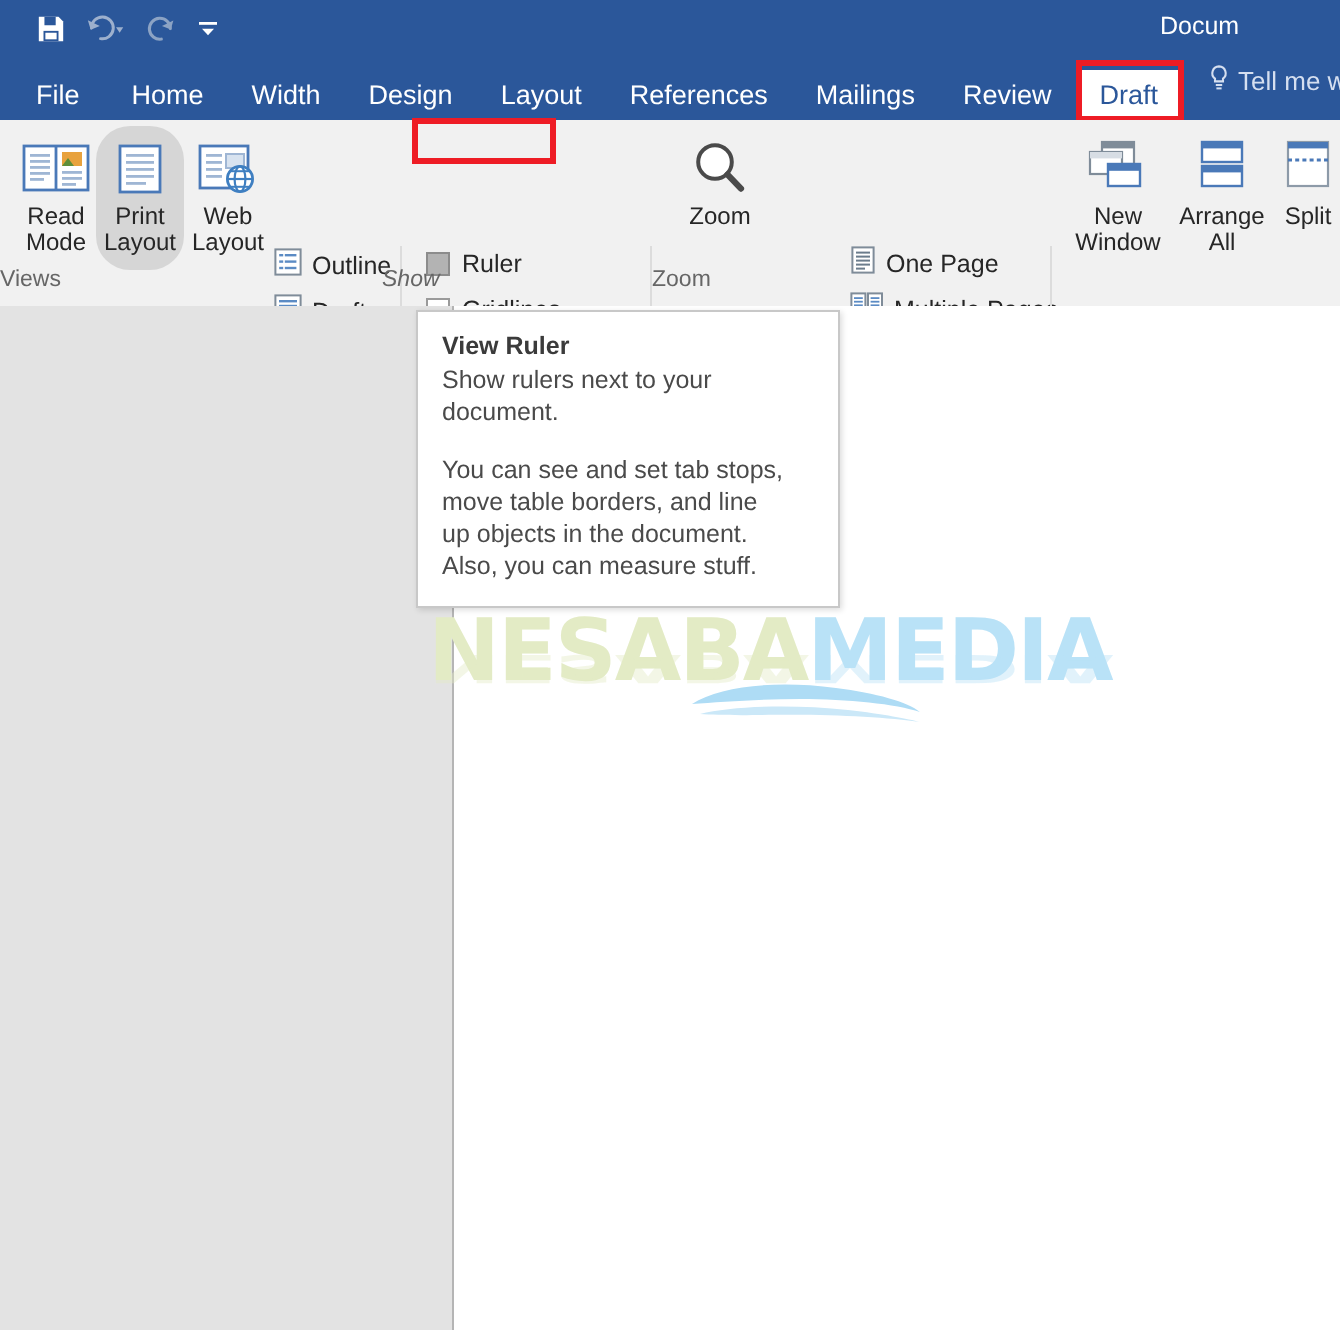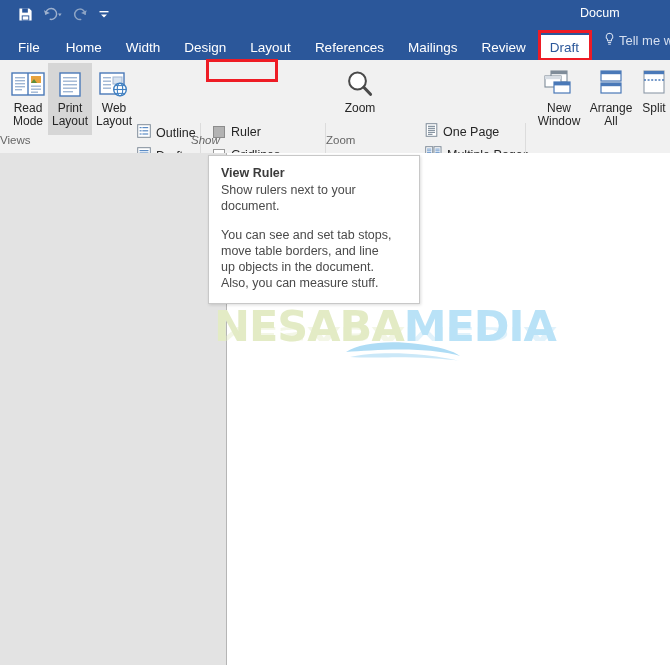--- a/index.html
+++ b/index.html
@@ -241,21 +241,21 @@
               <rect x="20" y="20.5" width="7" height="1.4"></rect>
             </g>
           </svg>
         </span>
         <span class="lbl">
           <span>Read</span><br>
           <span>Mode</span>
         </span>
       </div>
 
-      <div class="bigbtn sel" style="left:48px;">
+      <div class="bigbtn sel" style="left:48px;border-radius:17px;">
         <span class="ic">
           <svg width="28" height="28" viewBox="0 0 28 28">
             <rect x="4" y="2" width="20" height="23" fill="#ffffff" stroke="#4a79b8" stroke-width="1.4"></rect>
             <g fill="#9fb6d4">
               <rect x="7" y="6" width="14" height="1.4"></rect>
                 <rect x="7" y="9.5" width="14" height="1.4"></rect>
               <rect x="7" y="13" width="14" height="1.4"></rect>
                 <rect x="7" y="16.5" width="14" height="1.4"></rect>
               <rect x="7" y="20" width="10" height="1.4"></rect>
             </g>

